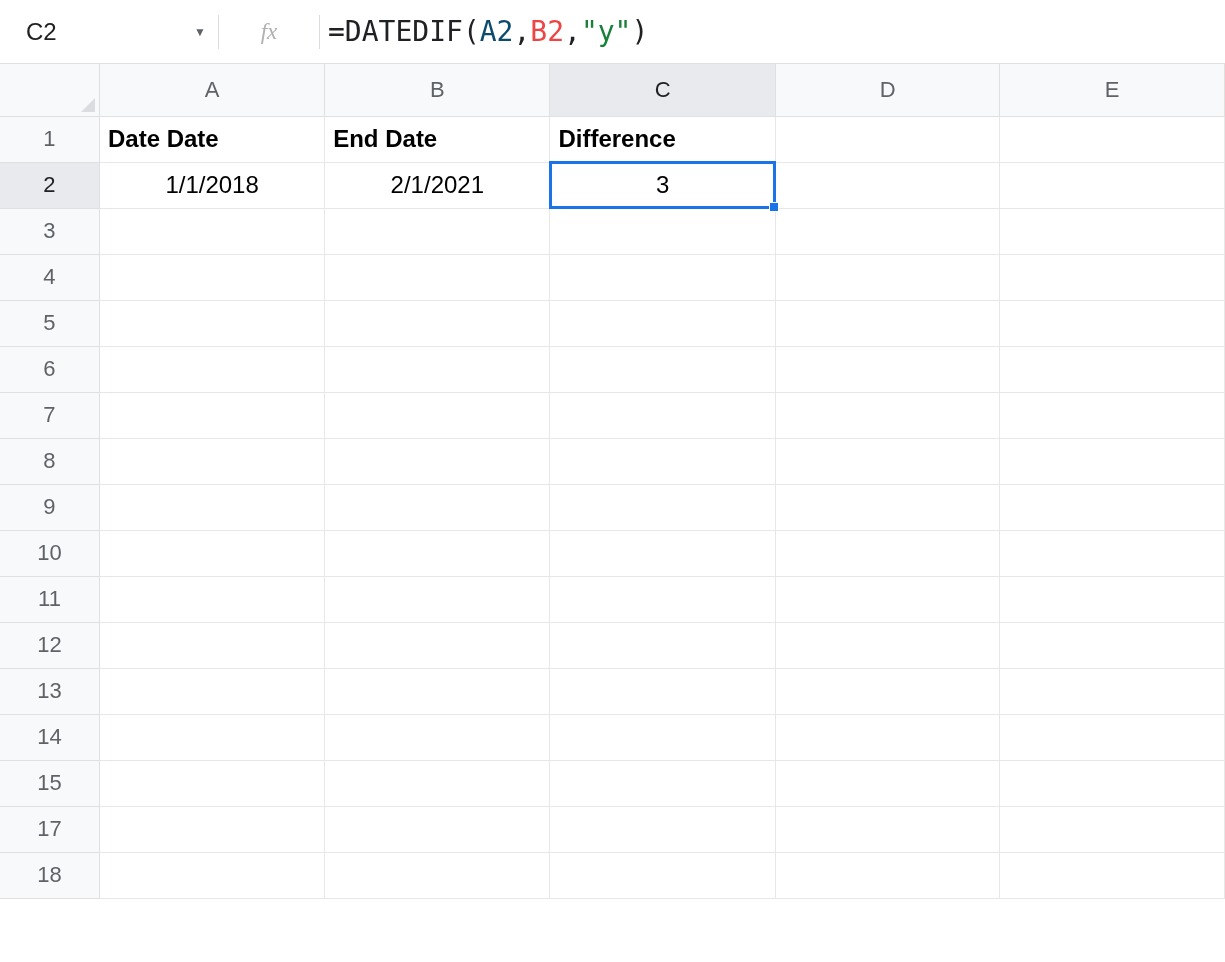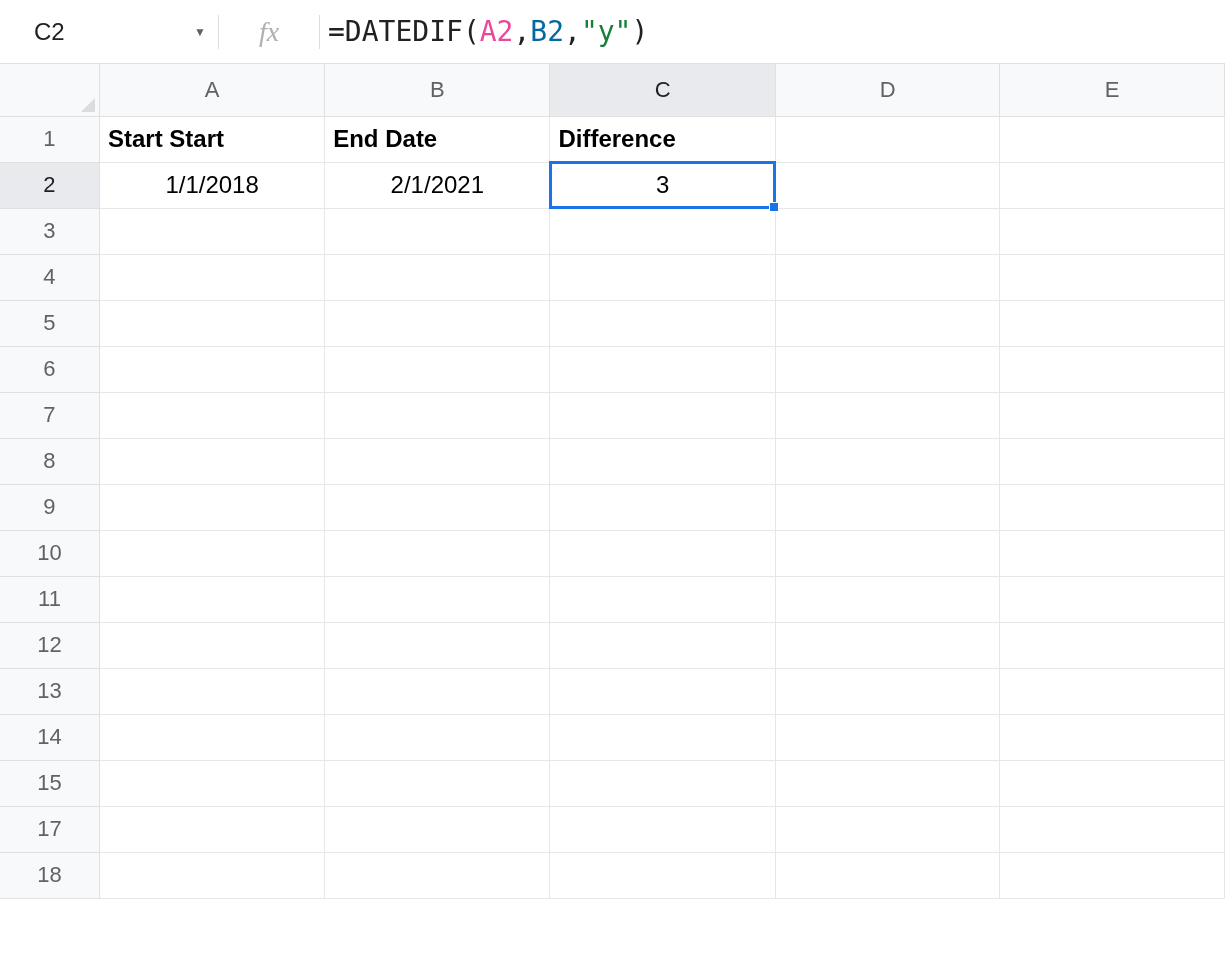--- a/index.html
+++ b/index.html
@@ -17,59 +17,59 @@
       align-items: center;
       height: 64px;
       border-bottom: 1px solid #e0e0e0;
       background: #fff;
     }
     .namebox {
       width: 218px;
       height: 100%;
       display: flex;
       align-items: center;
-      padding-left: 34px;
+      padding-left: 26px;
       font-size: 24px;
       color: #202124;
       position: relative;
     }
     .namebox-dropdown {
       position: absolute;
       right: 12px;
       color: #5f6368;
       font-size: 12px;
     }
     .divider {
       width: 1px;
       height: 34px;
       background: #dadce0;
     }
     .fx-label {
       width: 100px;
       text-align: center;
       color: #b0b0b0;
-      font-size: 28px;
+      font-size: 23px;
       font-style: italic;
       font-family: Georgia, serif;
       user-select: none;
     }
     .formula-input {
       flex: 1;
       height: 100%;
       display: flex;
       align-items: center;
       padding-left: 8px;
       font-family: "Consolas", "Menlo", monospace;
       font-size: 28px;
       color: #202124;
     }
     .tok-fn { color: #202124; }
     .tok-paren { color: #202124; }
-    .tok-ref1 { color: #ec4899; } 
-    .tok-ref2 { color: #0369a1; } 
+    .tok-ref1 { color: #0c4a6e; } 
+    .tok-ref2 { color: #ef4444; } 
     .tok-str { color: #188038; } 
     .tok-comma { color: #202124; }
     
     
     .sheet {
       position: relative;
     }
     table {
       border-collapse: collapse;
       table-layout: fixed;
@@ -201,21 +201,21 @@
         <th class="col-header" style="width:226px">A</th>
         <th class="col-header" style="width:226px">B</th>
         <th class="col-header selected-col" style="width:226px">C</th>
         <th class="col-header" style="width:226px">D</th>
         <th class="col-header" style="width:226px">E</th>
       </tr>
     </thead>
     <tbody id="tbody">
       <tr>
         <td class="row-header">1</td>
-        <td class="cell header-cell">Start Start</td>
+        <td class="cell header-cell">Date Date</td>
         <td class="cell header-cell">End Date</td>
         <td class="cell header-cell">Difference</td>
         <td class="cell"></td>
         <td class="cell"></td>
       </tr>
       <tr>
         <td class="row-header selected-row">2</td>
         <td class="cell right">1/1/2018</td>
         <td class="cell right">2/1/2021</td>
         <td class="cell right" id="active-cell">3</td>

